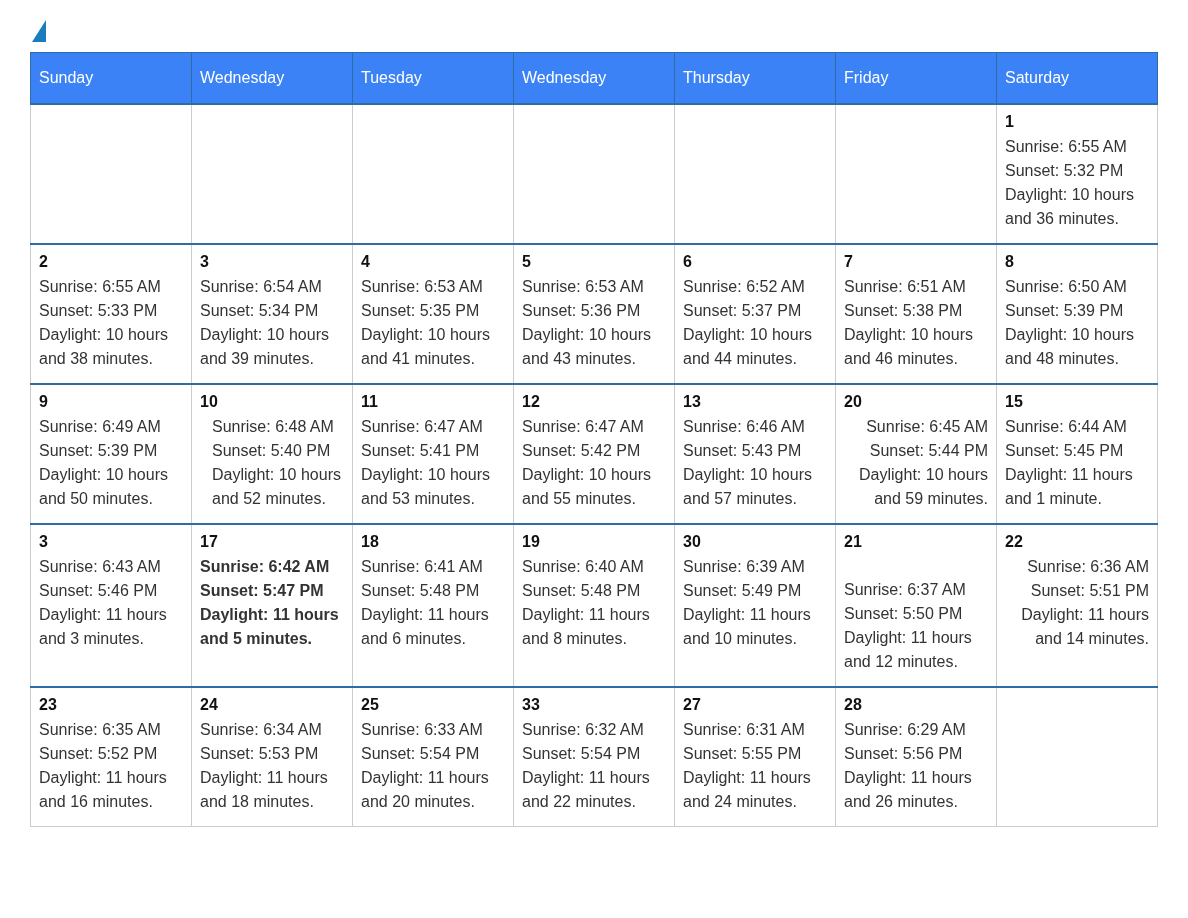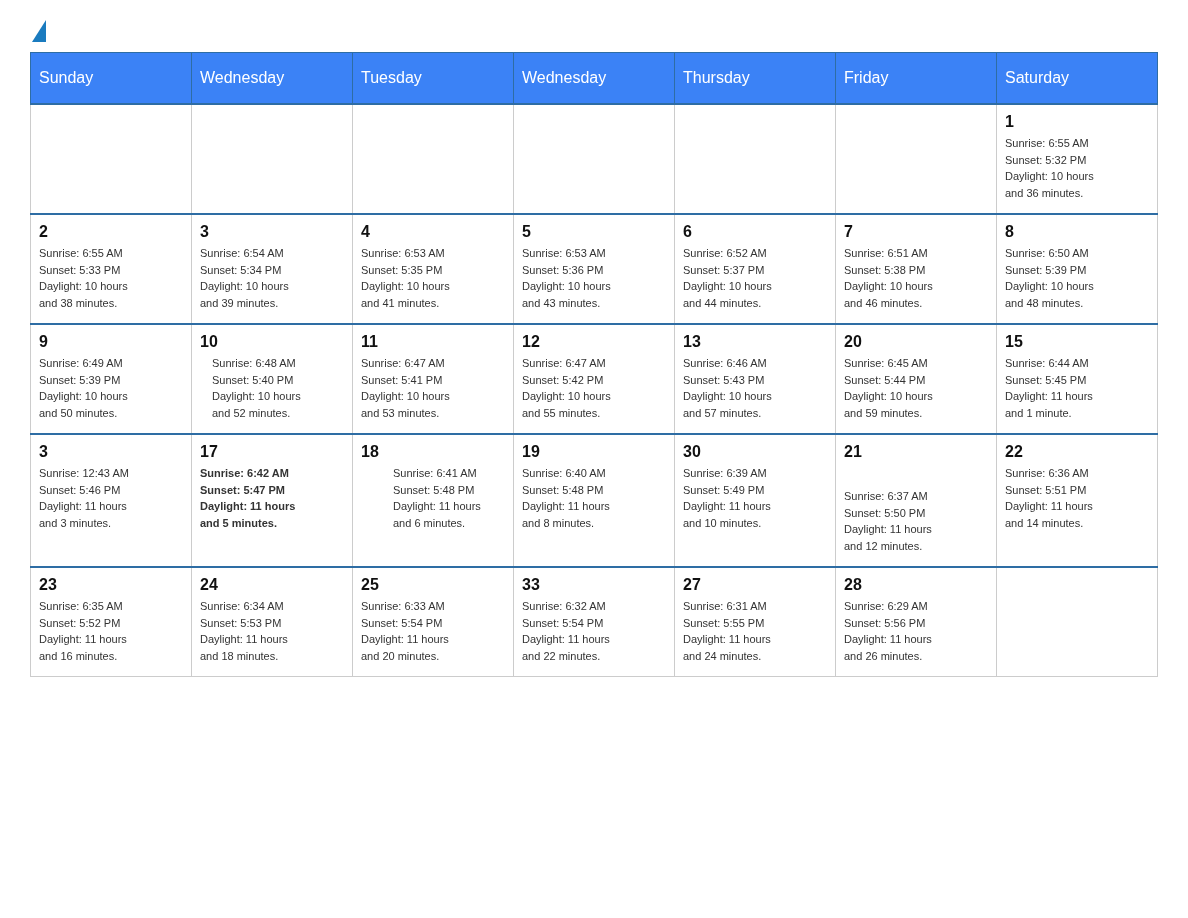--- a/index.html
+++ b/index.html
@@ -83,21 +83,21 @@
       border-top: 2px solid #2e6da4;
     }
     .day-number {
       font-size: 16px;
       font-weight: bold;
       color: #111;
       display: block;
       margin-bottom: 4px;
     }
     .day-info {
-      font-size: 11px;
+      font-size: 16px;
       color: #333;
       line-height: 1.5;
     }
     .empty-cell {
       background: #f9f9f9;
     }
     .row-divider td {
       border-top: 2px solid #2e6da4;
     }
   </style>
@@ -228,51 +228,51 @@
         </td>
         <td>
           <span class="day-number">13</span>
           <div class="day-info" style="white-space: pre-line;">Sunrise: 6:46 AM
 Sunset: 5:43 PM
 Daylight: 10 hours
 and 57 minutes.</div>
         </td>
         <td>
           <span class="day-number">20</span>
-          <div class="day-info" style="white-space: pre-line;">Sunrise: 6:45 AM
+          <div class="day-info" style="white-space: pre-line; text-align: right;">Sunrise: 6:45 AM
 Sunset: 5:44 PM
 Daylight: 10 hours
 and 59 minutes.</div>
         </td>
         <td>
           <span class="day-number">15</span>
           <div class="day-info" style="white-space: pre-line;">Sunrise: 6:44 AM
 Sunset: 5:45 PM
 Daylight: 11 hours
 and 1 minute.</div>
         </td>
       </tr>
       <tr class="row-divider">
         <td>
           <span class="day-number">3</span>
-          <div class="day-info" style="white-space: pre-line;">Sunrise: 12:43 AM
+          <div class="day-info" style="white-space: pre-line;">Sunrise: 6:43 AM
 Sunset: 5:46 PM
 Daylight: 11 hours
 and 3 minutes.</div>
         </td>
         <td>
           <span class="day-number">17</span>
           <div class="day-info" style="white-space: pre-line; font-weight: bold;">Sunrise: 6:42 AM
 Sunset: 5:47 PM
 Daylight: 11 hours
 and 5 minutes.</div>
         </td>
         <td>
           <span class="day-number">18</span>
-          <div class="day-info" style="white-space: pre-line; margin-left: 32px;">Sunrise: 6:41 AM
+          <div class="day-info" style="white-space: pre-line;">Sunrise: 6:41 AM
 Sunset: 5:48 PM
 Daylight: 11 hours
 and 6 minutes.</div>
         </td>
         <td>
           <span class="day-number">19</span>
           <div class="day-info" style="white-space: pre-line;">Sunrise: 6:40 AM
 Sunset: 5:48 PM
 Daylight: 11 hours
 and 8 minutes.</div>
@@ -286,21 +286,21 @@
         </td>
         <td>
           <span class="day-number">21</span>
           <div class="day-info" style="white-space: pre-line; margin-top: 27px;">Sunrise: 6:37 AM
 Sunset: 5:50 PM
 Daylight: 11 hours
 and 12 minutes.</div>
         </td>
         <td>
           <span class="day-number">22</span>
-          <div class="day-info" style="white-space: pre-line;">Sunrise: 6:36 AM
+          <div class="day-info" style="white-space: pre-line; text-align: right;">Sunrise: 6:36 AM
 Sunset: 5:51 PM
 Daylight: 11 hours
 and 14 minutes.</div>
         </td>
       </tr>
       <tr class="row-divider">
         <td>
           <span class="day-number">23</span>
           <div class="day-info" style="white-space: pre-line;">Sunrise: 6:35 AM
 Sunset: 5:52 PM

